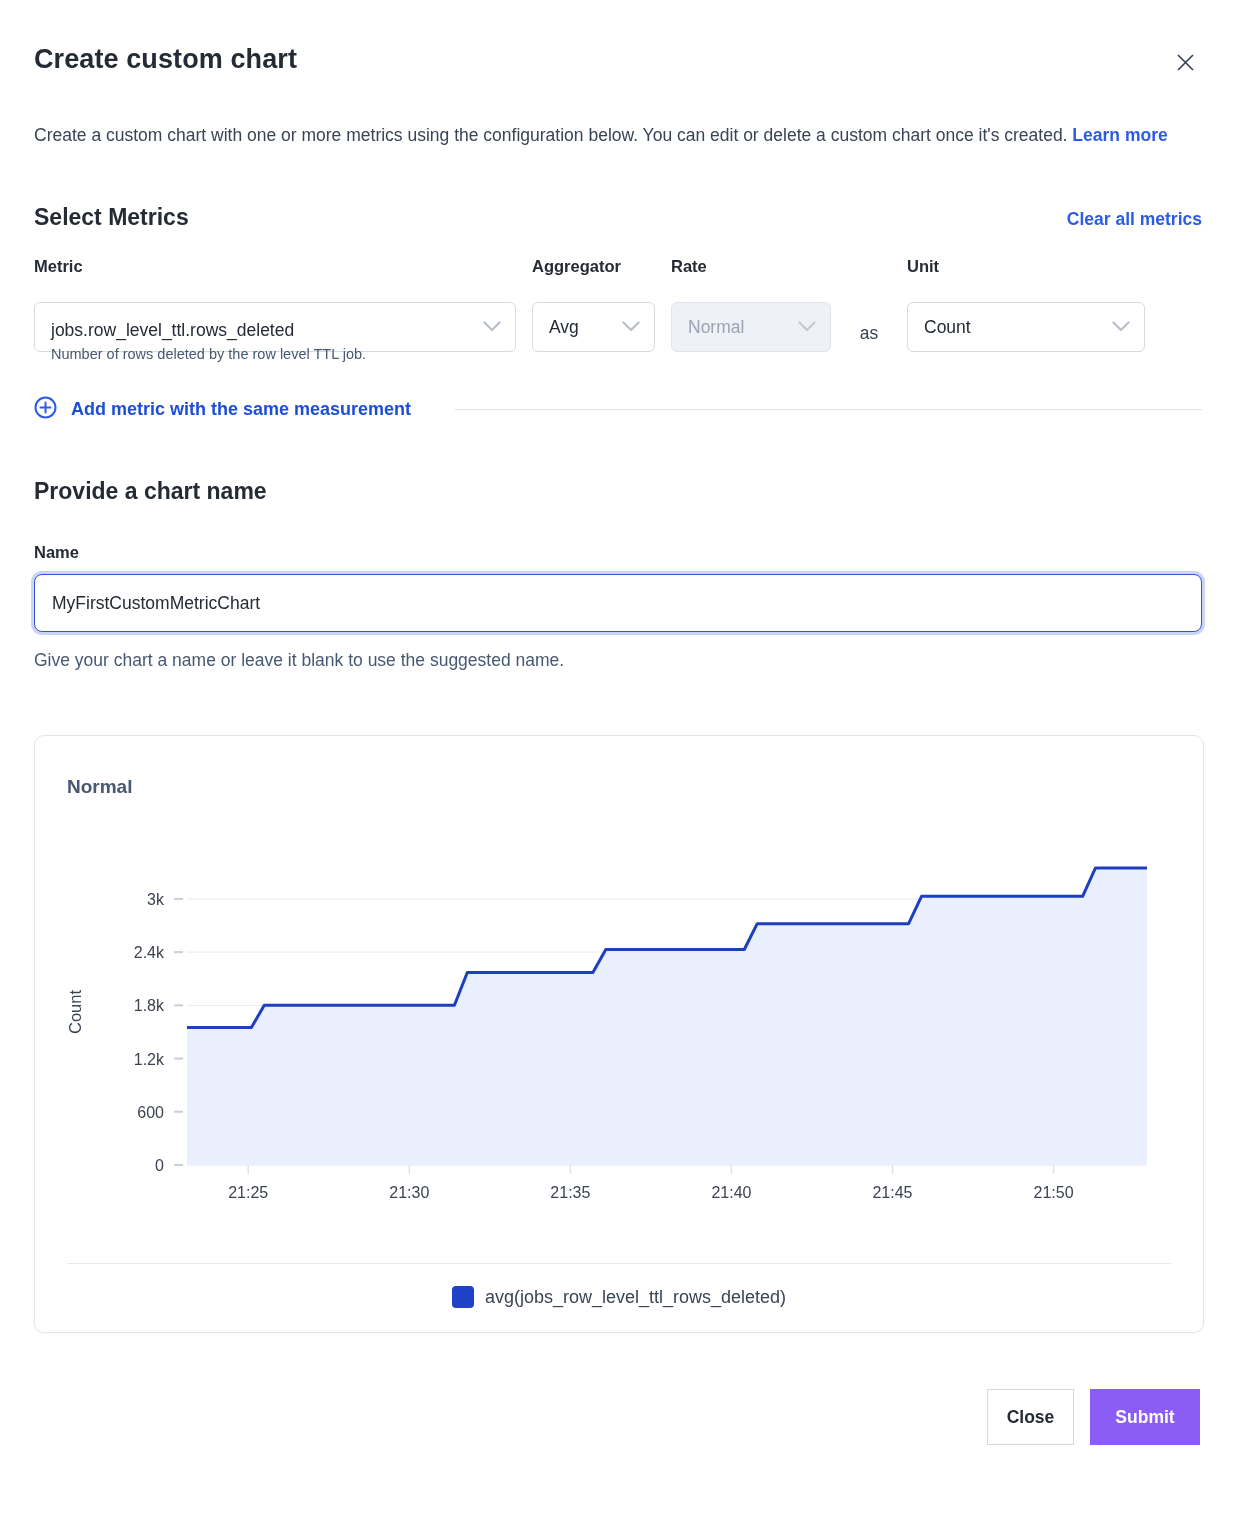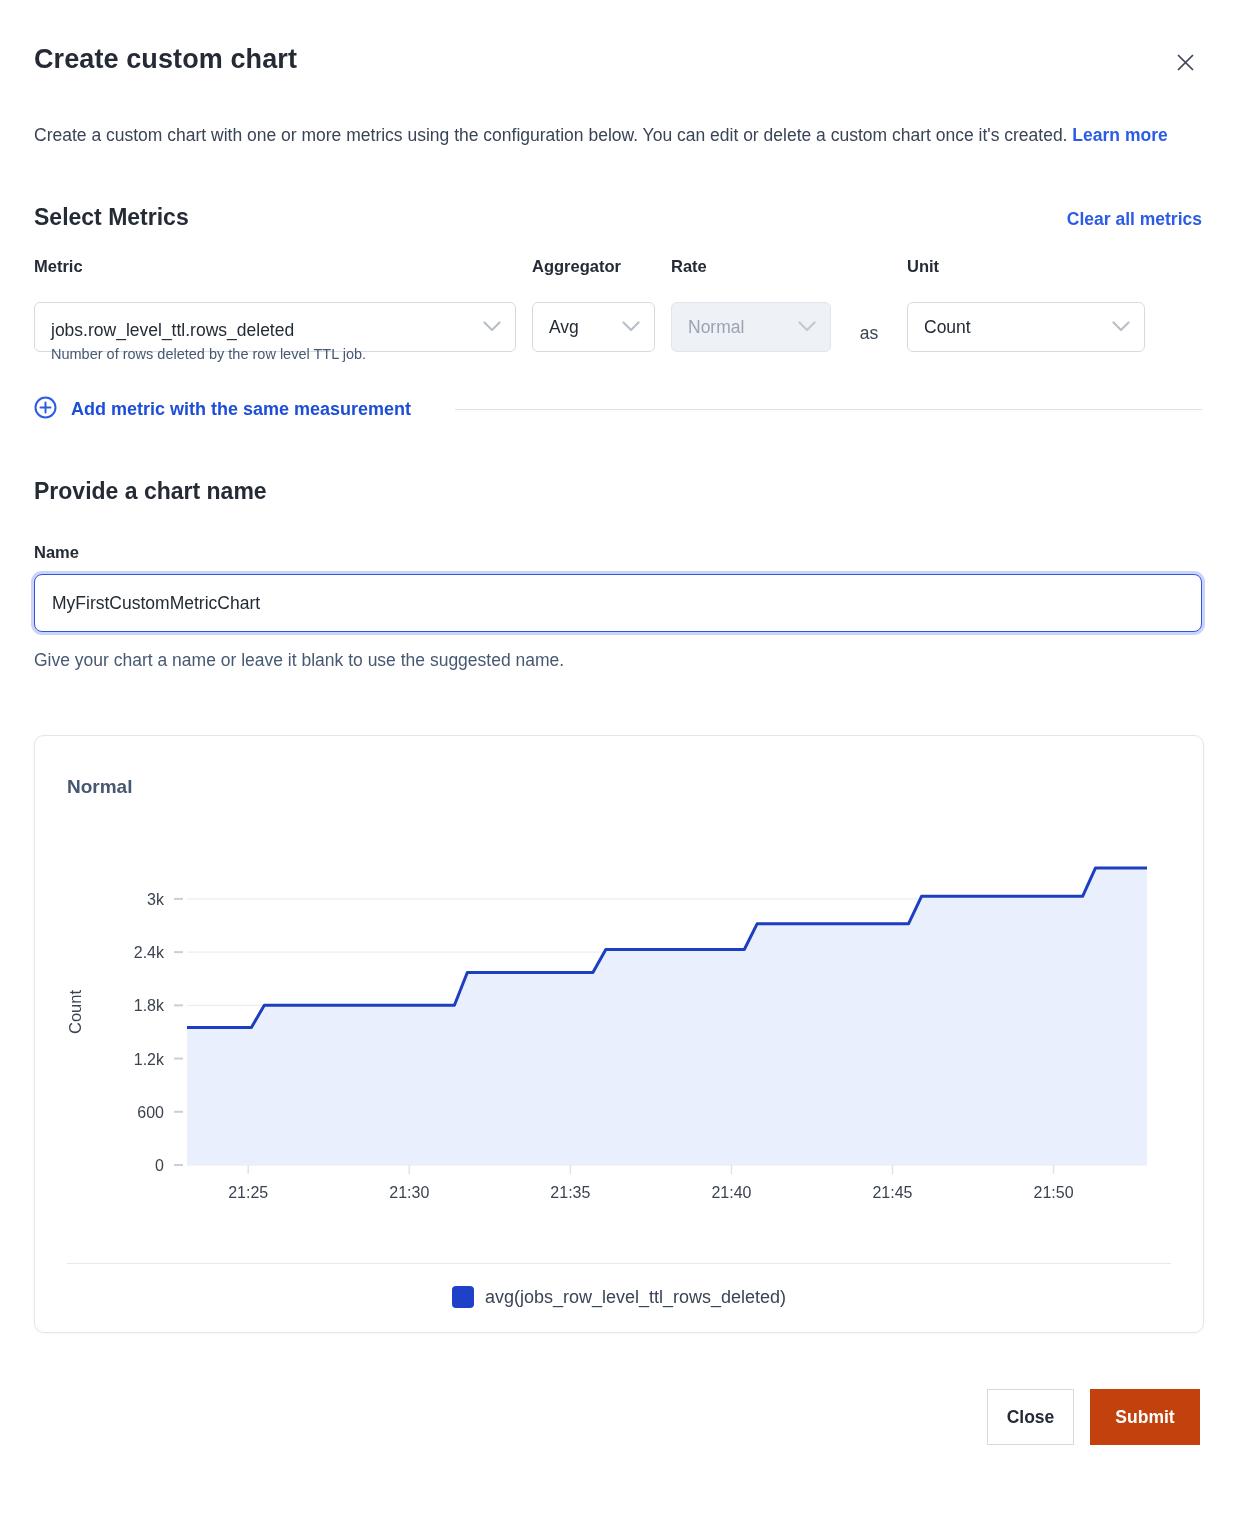--- a/index.html
+++ b/index.html
@@ -76,21 +76,21 @@
   .axis-label { font-size:16.5px; fill:#394455; }
   .legend-divider { height:1px; background:#e6e9ee; margin:53px 32px 0 32px; }
   .legend-row { margin-top:22px; display:flex; justify-content:center; align-items:center; gap:11px; }
   .legend-swatch { width:22px; height:22px; border-radius:4px; background:#1e41c8; }
   .legend-label { font-size:18px; color:#394455; }
 
   
   .footer { margin-top:56px; display:flex; justify-content:flex-end; gap:16px; padding-right:2px; }
   .btn { height:56px; border-radius:0; font-family:inherit; font-size:17.5px; font-weight:700; cursor:pointer; }
   .btn-close { width:87px; background:#fff; border:1px solid #d5dae2; color:#242b35; }
-  .btn-submit { width:110px; background:#c2410c; border:none; color:#ffffff; }
+  .btn-submit { width:110px; background:#8b5cf6; border:none; color:#ffffff; }
 </style>
 </head>
 <body>
 
 <div class="modal">
 
   <div class="modal-header">
     <h1 class="modal-title">Create custom chart</h1>
     <button class="close-btn" aria-label="Close">
       <svg width="21" height="21" viewBox="0 0 21 21">

